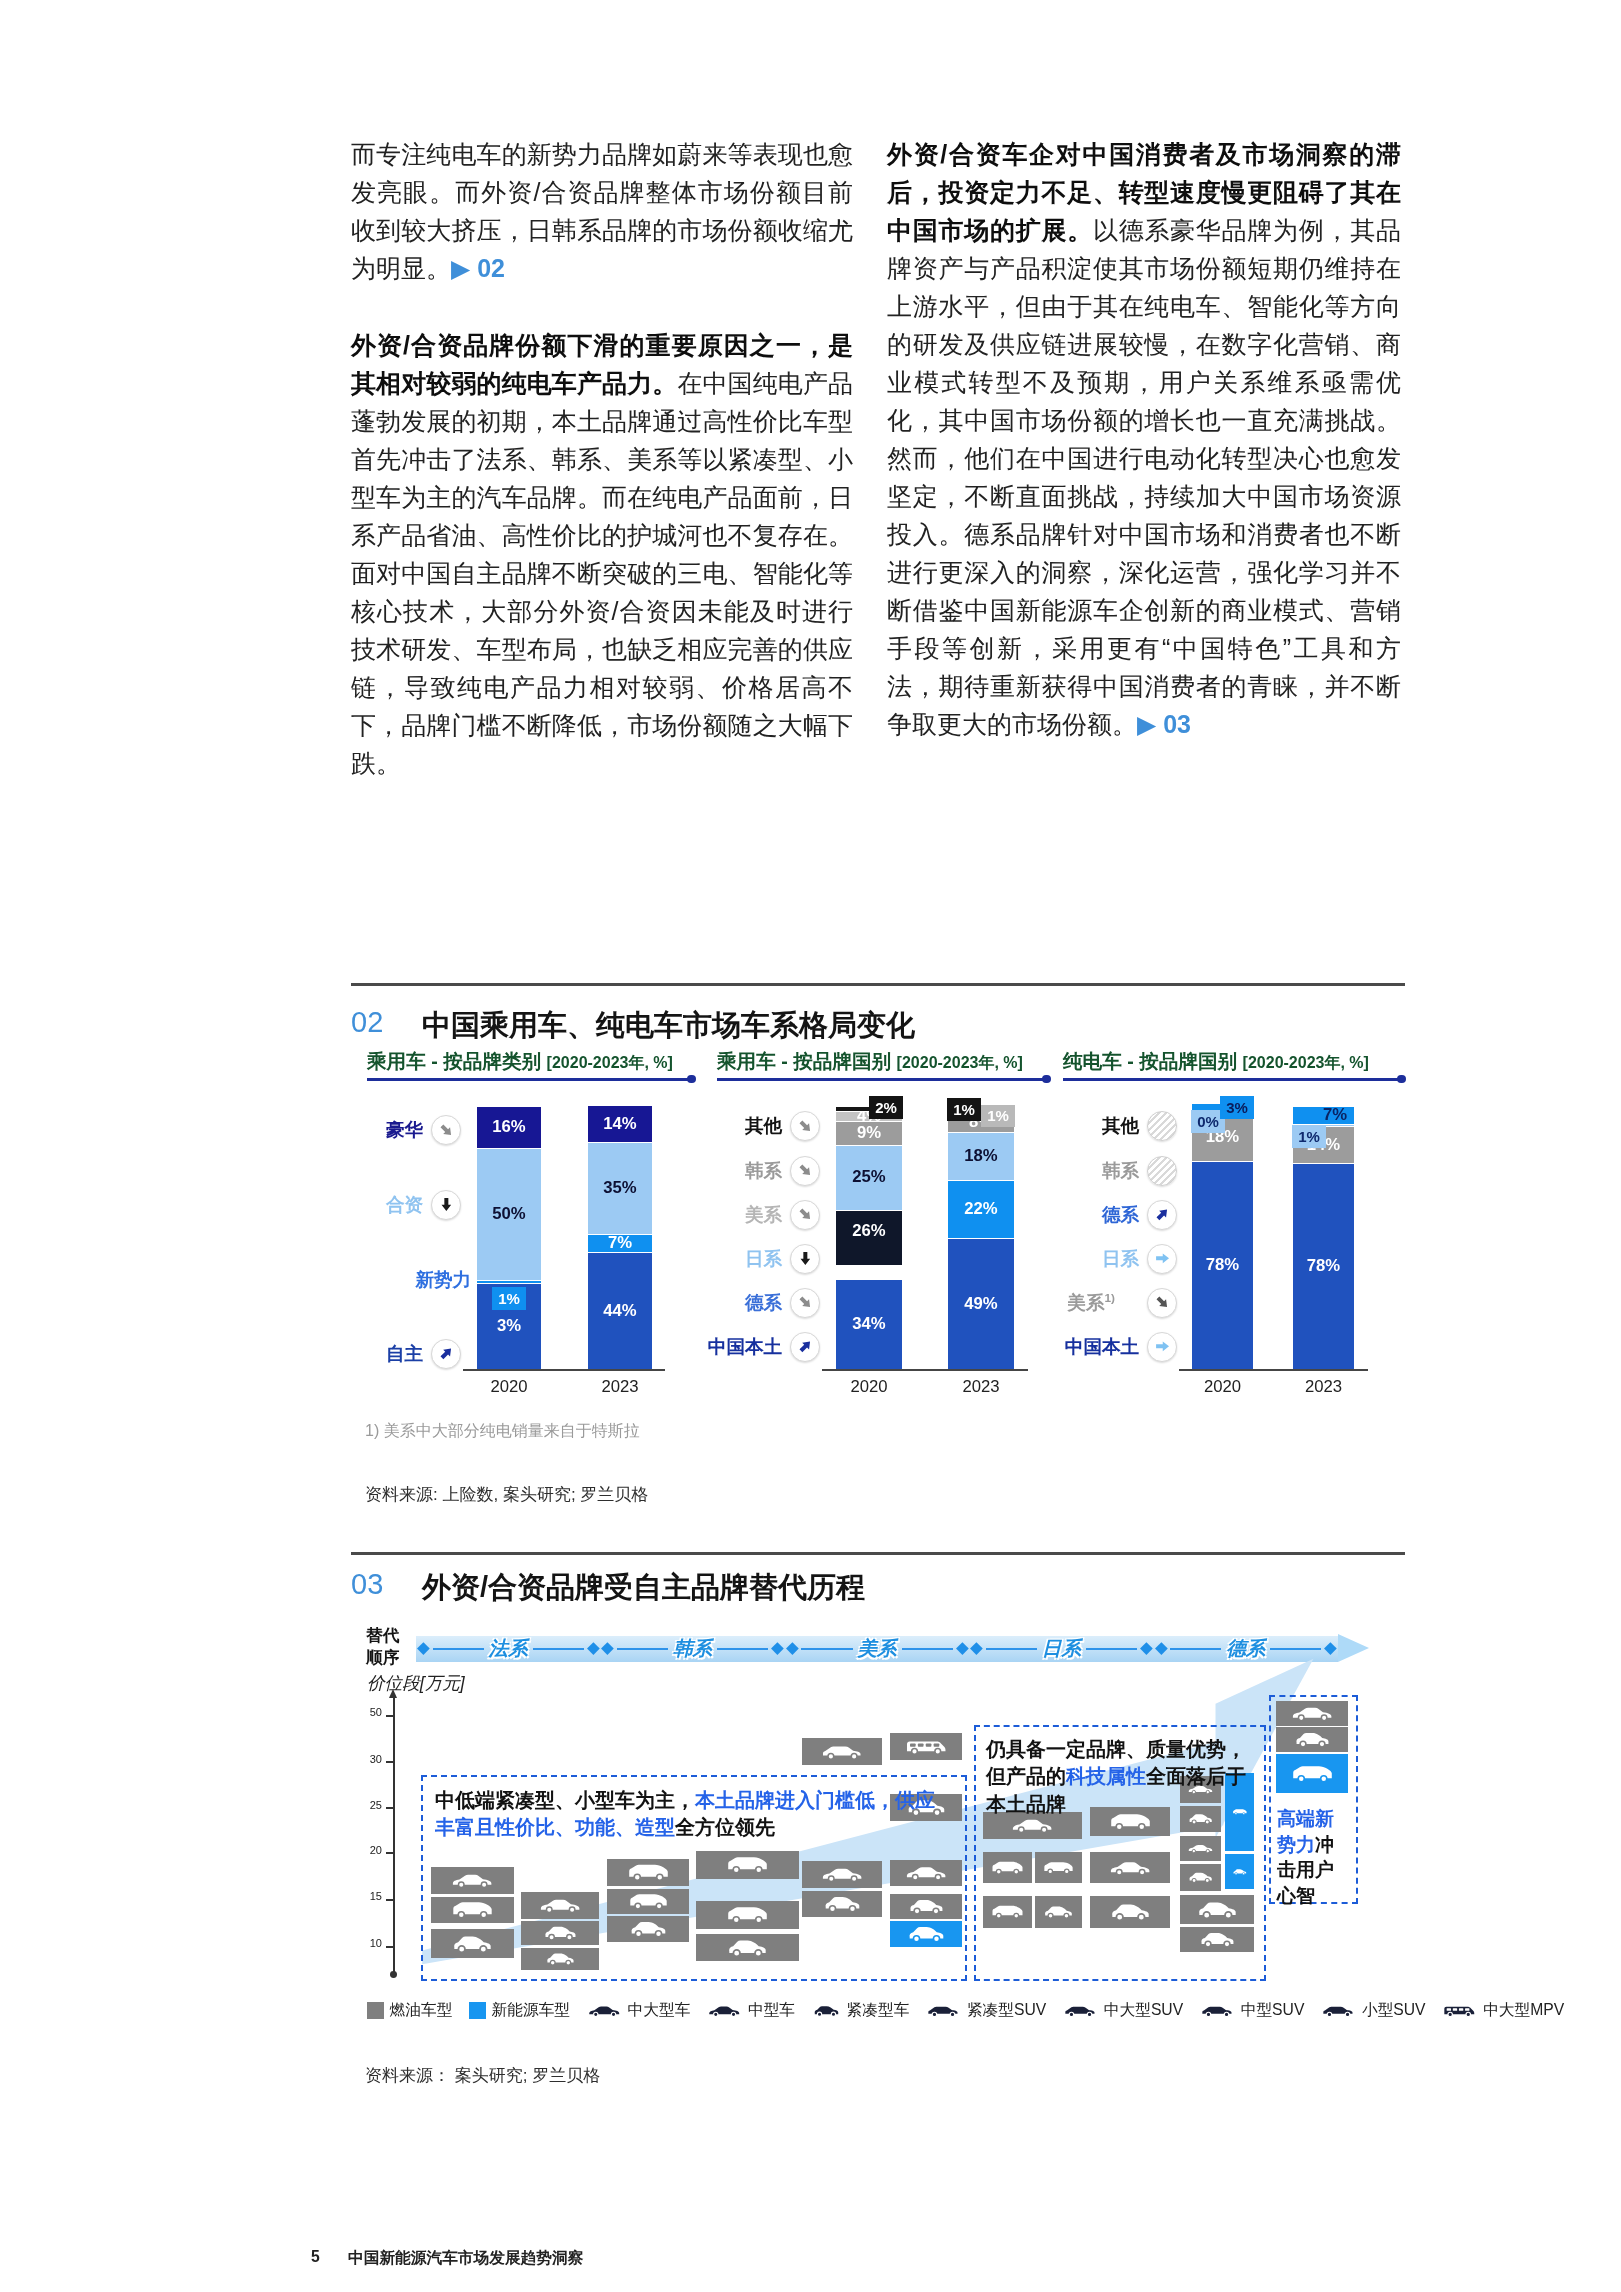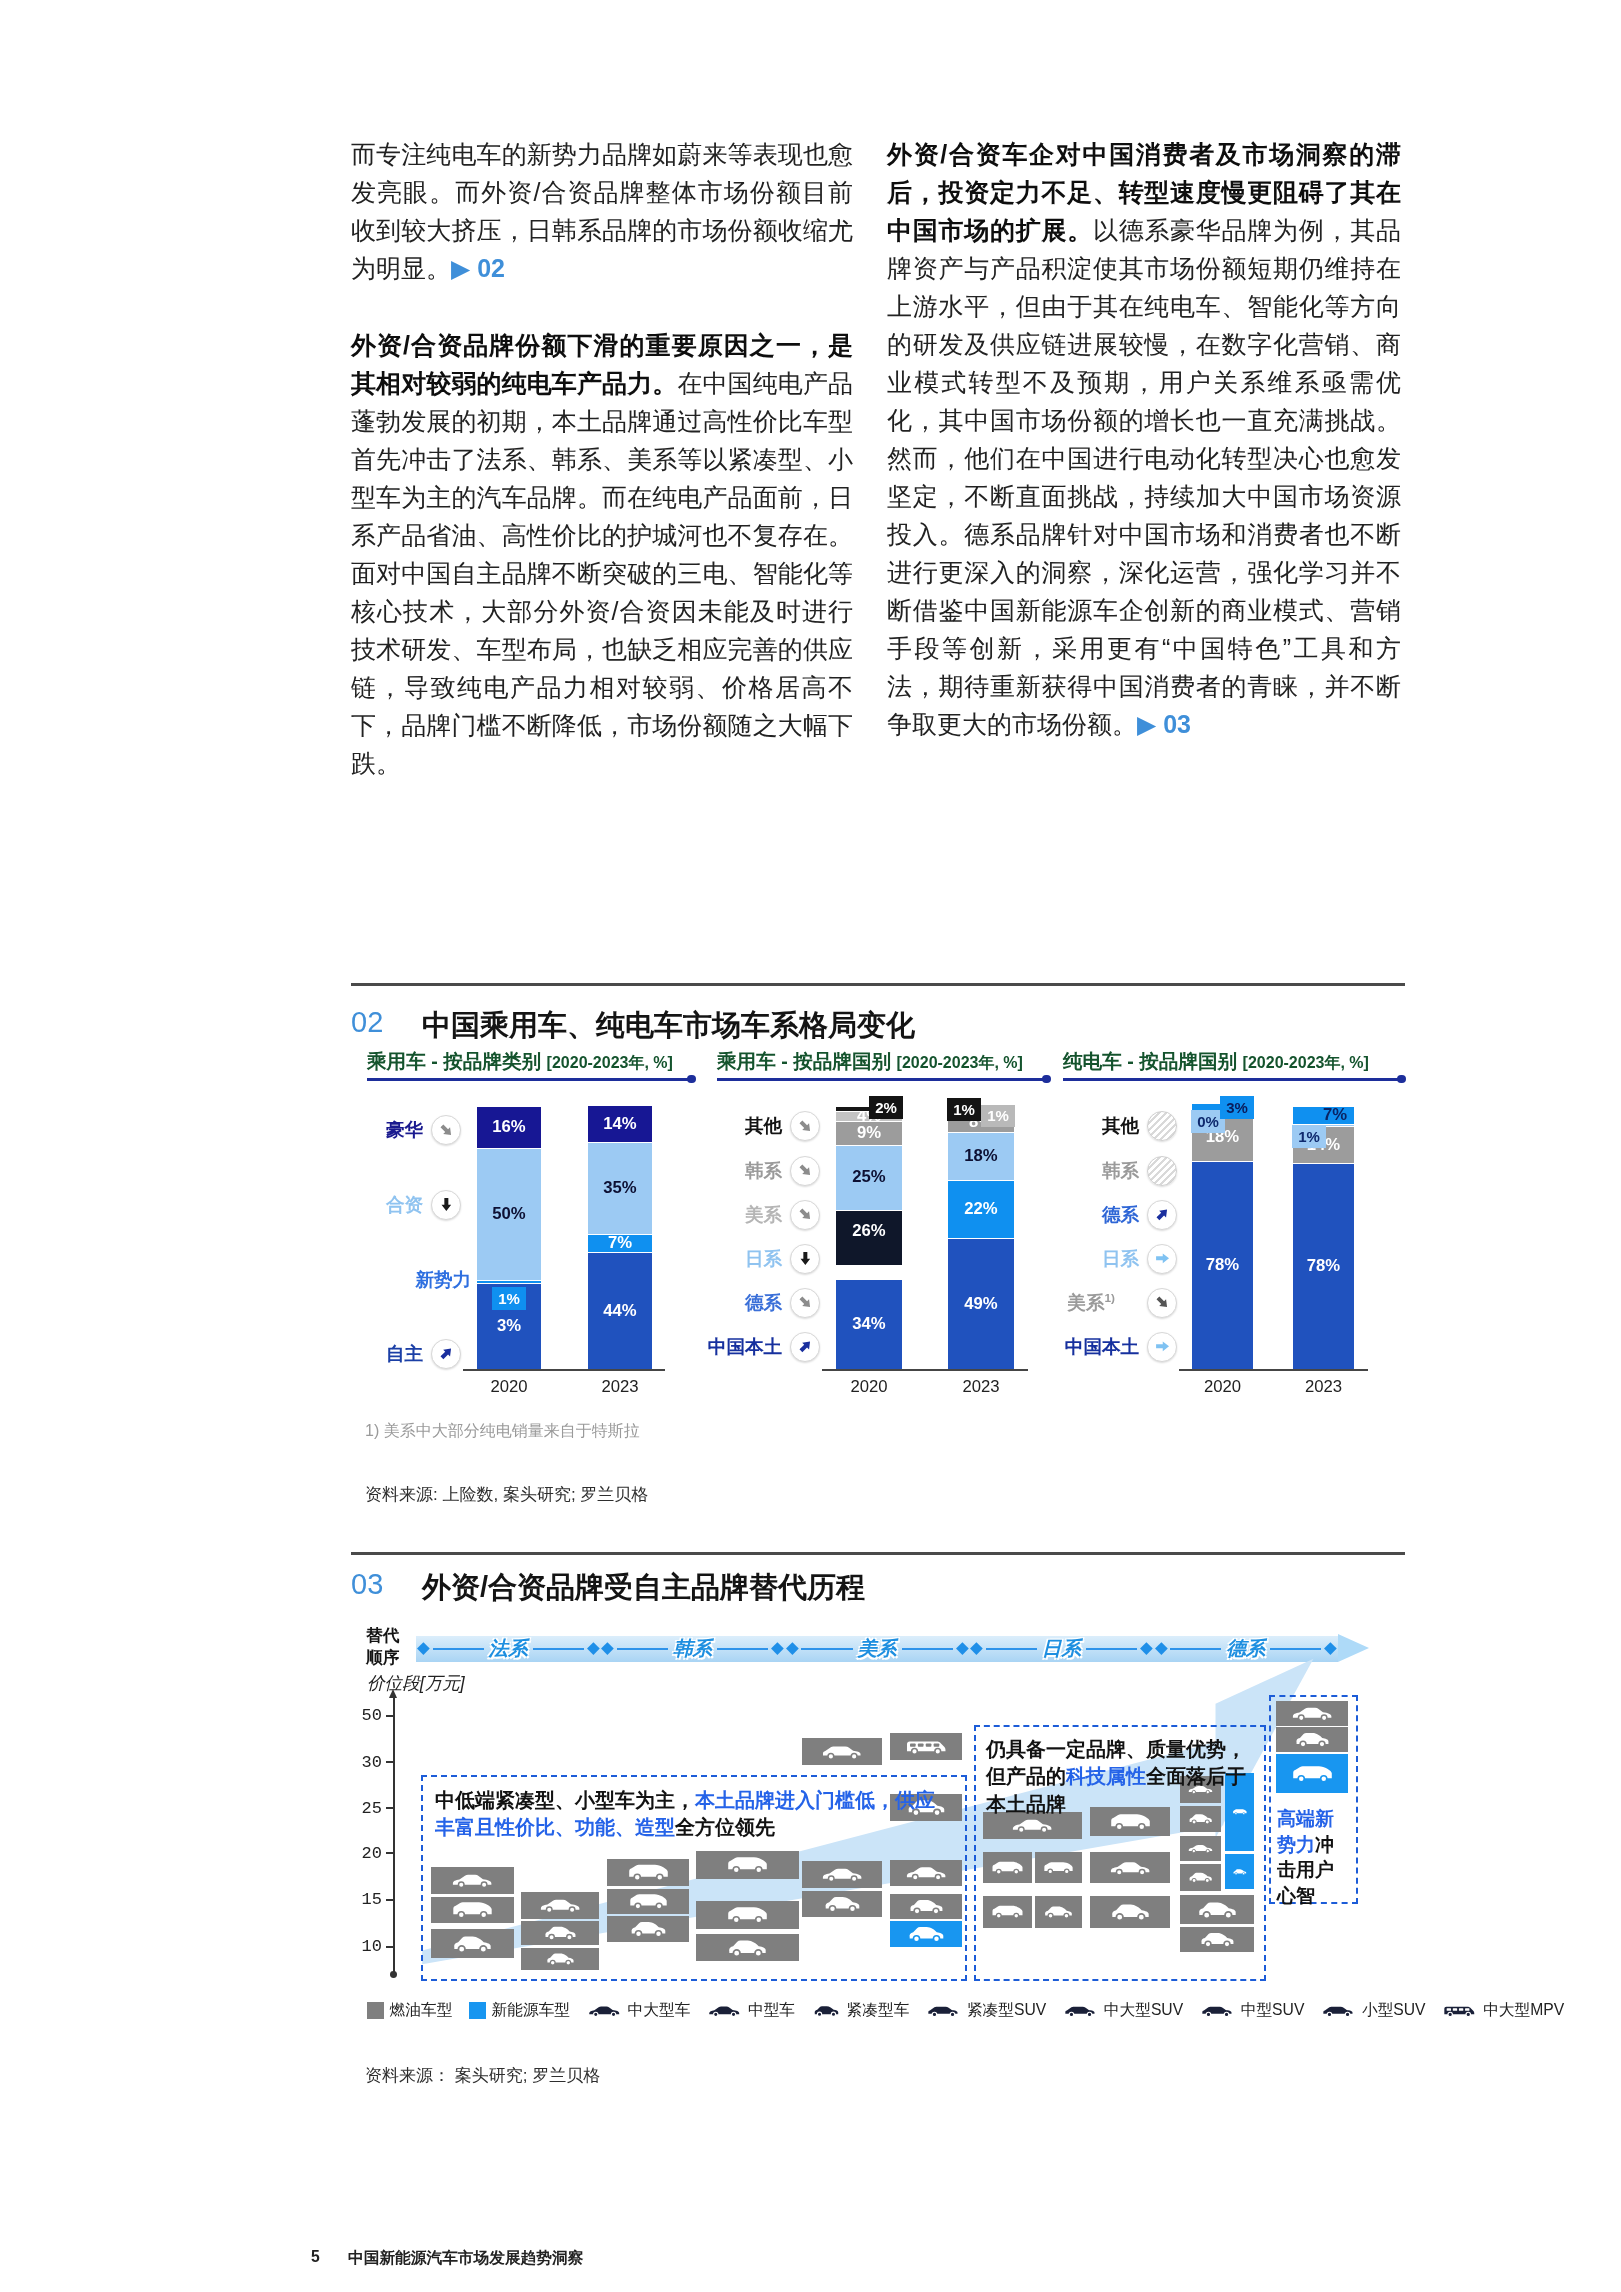--- a/index.html
+++ b/index.html
@@ -46,21 +46,21 @@
   .tllab{font-size:19.6px;font-weight:700;font-style:italic;color:#1E8FE0;white-space:nowrap;
          text-shadow:-1.5px -1.5px 0 #fff,1.5px -1.5px 0 #fff,-1.5px 1.5px 0 #fff,1.5px 1.5px 0 #fff;}
   .tl-head{position:absolute;width:0;height:0;border-top:14.7px solid transparent;border-bottom:14.7px solid transparent;border-left:31px solid #AEDAF8;}
   .dbox{position:absolute;border:2.9px dashed #1C5CD8;z-index:3;pointer-events:none;}
   .dtext{position:absolute;font-size:20px;font-weight:700;line-height:27.4px;z-index:4;text-align:left;}
   .dtext .d{color:#121212;}
   .dtext .bl{color:#2563E8;}
   .car{position:absolute;display:flex;align-items:center;justify-content:center;z-index:2;}
   .car.fuel{background:#7F7F7F;--bg:#7F7F7F;}
   .car.nev{background:#1896F0;--bg:#1896F0;}
-  .tickl{position:absolute;width:49px;text-align:right;font-size:17px;color:#222;font-family:Liberation Mono, monospace;}
+  .tickl{position:absolute;width:49px;text-align:right;font-size:11px;color:#222;}
   .tickd{position:absolute;width:7.8px;height:2px;background:#333;}
   .leg{position:absolute;display:flex;align-items:center;gap:16.7px;}
   .leg .item{display:flex;align-items:center;gap:5.9px;}
   .leg .sw{width:16.7px;height:16.7px;display:inline-block;}
   .leg .label{font-size:15.7px;color:#222;white-space:nowrap;}
   .leg .cicon{display:inline-flex;--bg:#ffffff;}
   .footer{position:absolute;font-size:15.7px;font-weight:700;color:#222;}
   svg{display:block;}
 </style>
 </head>

